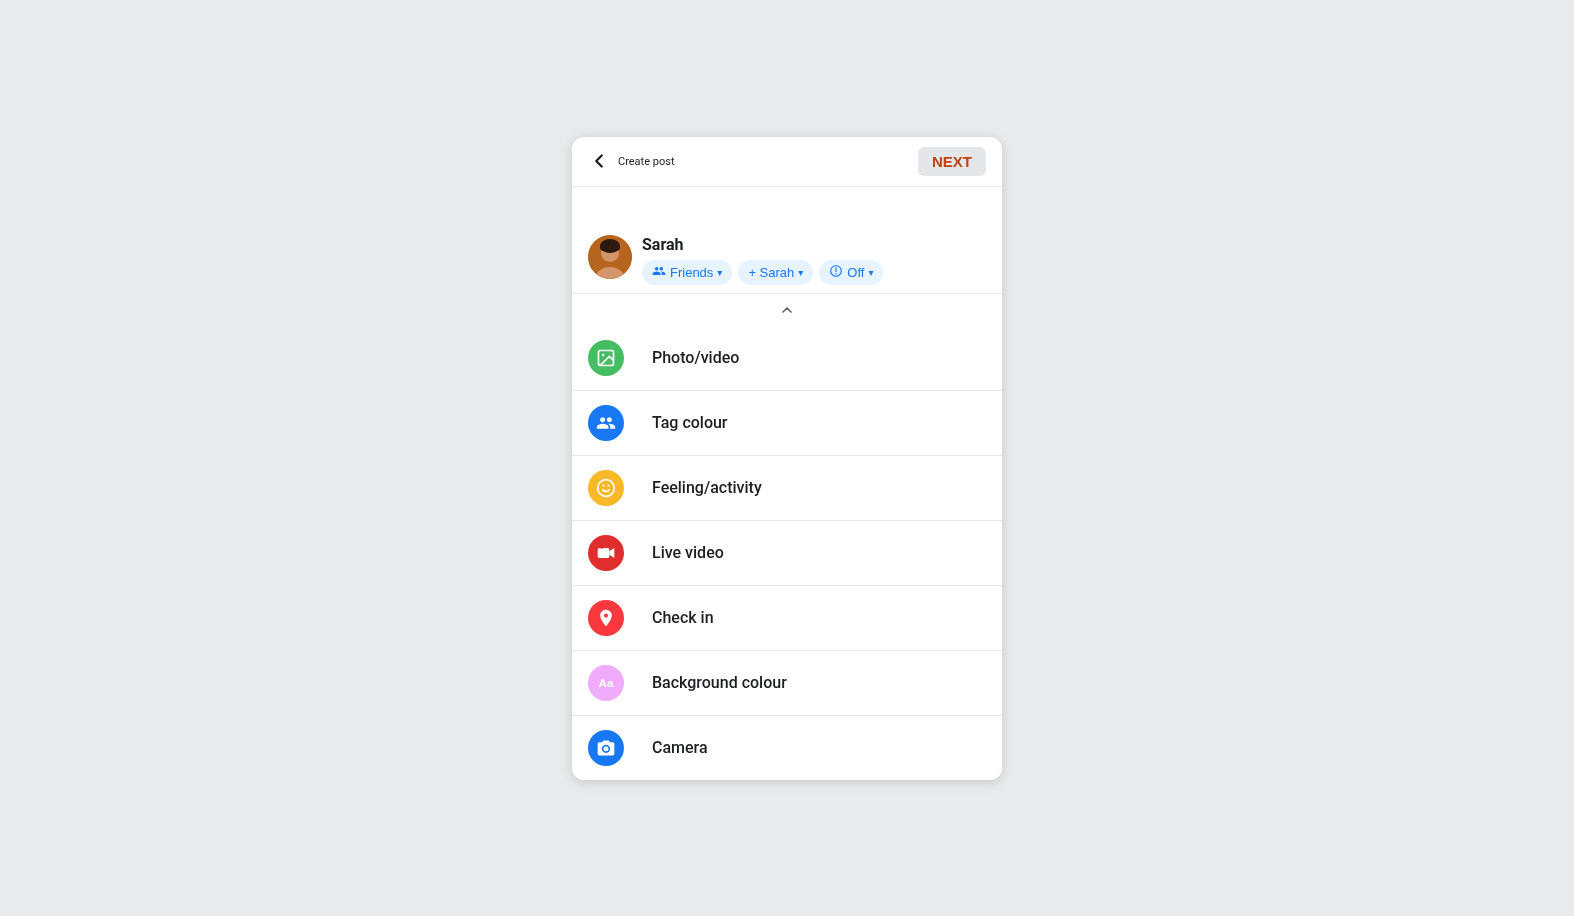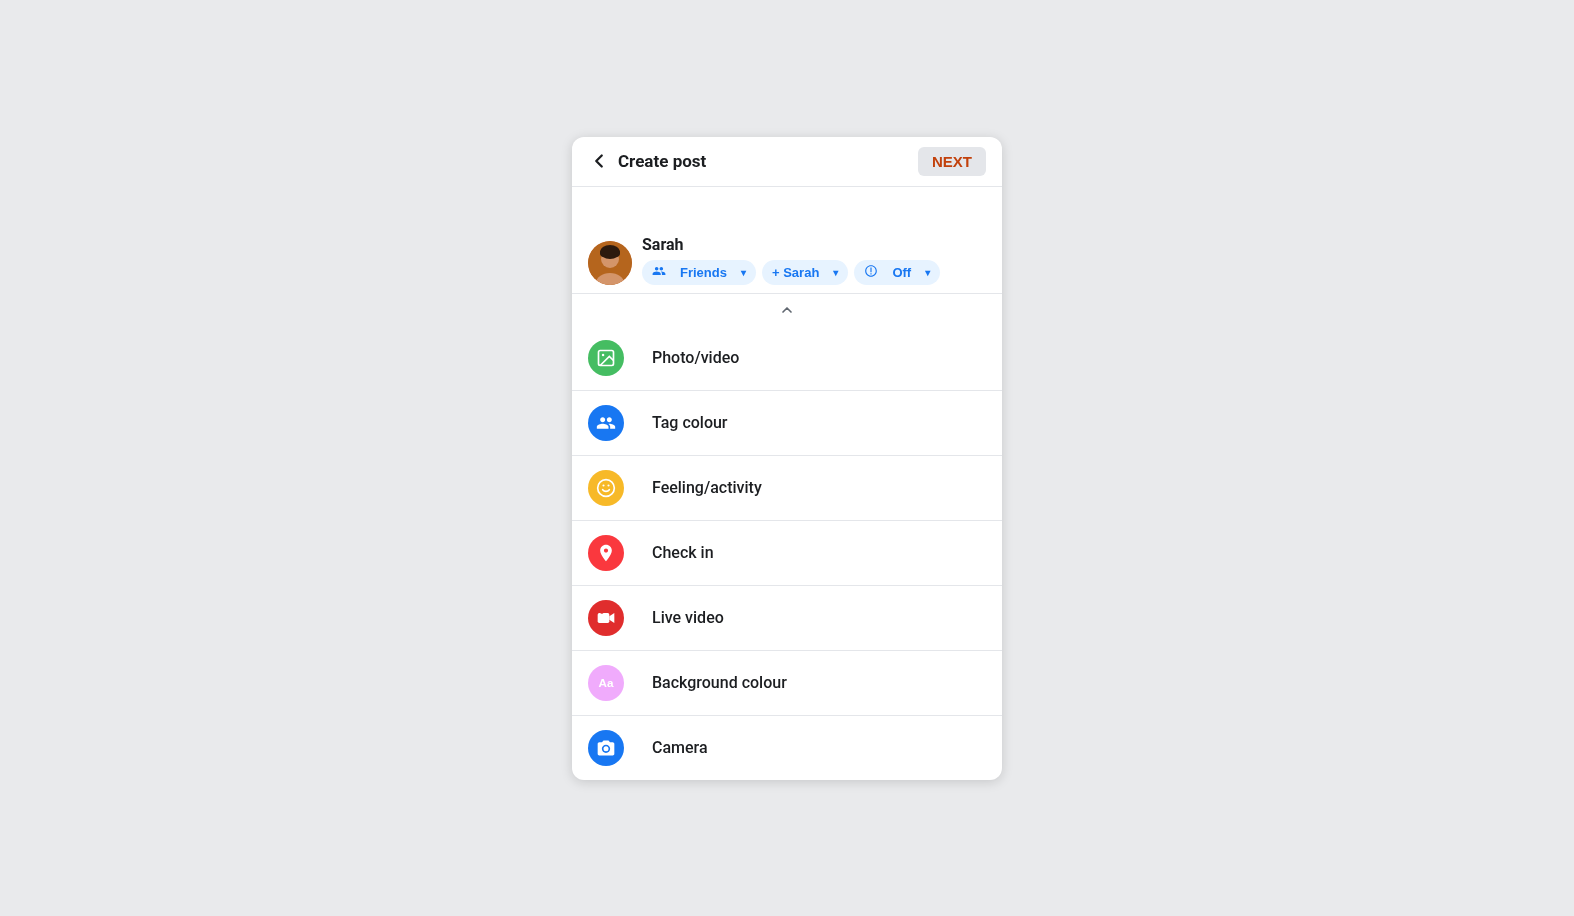--- a/index.html
+++ b/index.html
@@ -34,40 +34,40 @@
     .back-btn {
       background: none;
       border: none;
       cursor: pointer;
       font-size: 20px;
       color: #1c1e21;
       display: flex;
       align-items: center;
     }
     .header-title {
-      font-size: 17px;
-      font-weight: 700;
+      font-size: 11px;
+      font-weight: 400;
       color: #1c1e21;
     }
     .next-btn {
       background: #e4e6ea;
       border: none;
       border-radius: 6px;
       padding: 6px 14px;
       font-size: 15px;
       font-weight: 600;
       color: #c2410c;
       cursor: pointer;
     }
     .user-section {
       padding: 12px 16px 8px;
     }
     .user-row {
       display: flex;
-      align-items: flex-end;
+      align-items: flex-start;
       gap: 10px;
       margin-top: 36px;
     }
     .avatar {
       width: 44px;
       height: 44px;
       border-radius: 50%;
       overflow: hidden;
       flex-shrink: 0;
       background: #c8733a;
@@ -85,27 +85,27 @@
       font-weight: 700;
       color: #1c1e21;
     }
     .controls-row {
       display: flex;
       gap: 6px;
     }
     .control-pill {
       display: flex;
       align-items: center;
-      gap: 14px;
+      gap: 4px;
       background: #e7f3ff;
       border: none;
       border-radius: 20px;
       padding: 4px 10px;
       font-size: 13px;
-      font-weight: 700;
+      font-weight: 400;
       color: #1877f2;
       cursor: pointer;
     }
     .control-pill .chevron {
       font-size: 10px;
       color: #1877f2;
     }
     .control-pill.album {
       background: #e7f3ff;
       color: #1877f2;
@@ -268,40 +268,40 @@
           <circle cx="12" cy="12" r="10" fill="none" stroke="white" stroke-width="2"></circle>
           <path d="M8 14s1.5 2 4 2 4-2 4-2" fill="none" stroke="white" stroke-width="2" stroke-linecap="round"></path>
           <line x1="9" y1="9" x2="9.01" y2="9" stroke="white" stroke-width="2.5" stroke-linecap="round"></line>
           <line x1="15" y1="9" x2="15.01" y2="9" stroke="white" stroke-width="2.5" stroke-linecap="round"></line>
         </svg>
       </div>
       <span class="menu-label">Feeling/activity</span>
     </div>
 
     <div class="menu-item">
-      <div class="menu-icon red-pin">
-        <svg width="20" height="20" viewBox="0 0 24 24" fill="white">
-          <path d="M12 2C8.13 2 5 5.13 5 9c0 5.25 7 13 7 13s7-7.75 7-13c0-3.87-3.13-7-7-7zm0 9.5c-1.38 0-2.5-1.12-2.5-2.5s1.12-2.5 2.5-2.5 2.5 1.12 2.5 2.5-1.12 2.5-2.5 2.5z"></path>
-        </svg>
-      </div>
-      <span class="menu-label">Check in</span>
-    </div>
-
-    <div class="menu-item">
       <div class="menu-icon red-video">
         <svg width="20" height="20" viewBox="0 0 24 24" fill="white">
           <rect x="2" y="6" width="14" height="12" rx="2" fill="white"></rect>
           <polygon points="22 6 16 10 16 14 22 18" fill="white"></polygon>
           <circle cx="7" cy="5" r="2" fill="#e02d2d"></circle>
         </svg>
       </div>
       <span class="menu-label">Live video</span>
     </div>
 
     <div class="menu-item">
+      <div class="menu-icon red-pin">
+        <svg width="20" height="20" viewBox="0 0 24 24" fill="white">
+          <path d="M12 2C8.13 2 5 5.13 5 9c0 5.25 7 13 7 13s7-7.75 7-13c0-3.87-3.13-7-7-7zm0 9.5c-1.38 0-2.5-1.12-2.5-2.5s1.12-2.5 2.5-2.5 2.5 1.12 2.5 2.5-1.12 2.5-2.5 2.5z"></path>
+        </svg>
+      </div>
+      <span class="menu-label">Check in</span>
+    </div>
+
+    <div class="menu-item">
       <div class="menu-icon teal">
         <svg width="20" height="20" viewBox="0 0 24 24" fill="white">
           <text x="3" y="17" font-size="14" font-weight="bold" fill="white" font-family="sans-serif">Aa</text>
         </svg>
       </div>
       <span class="menu-label">Background colour</span>
     </div>
 
     <div class="menu-item">
       <div class="menu-icon blue-camera">

